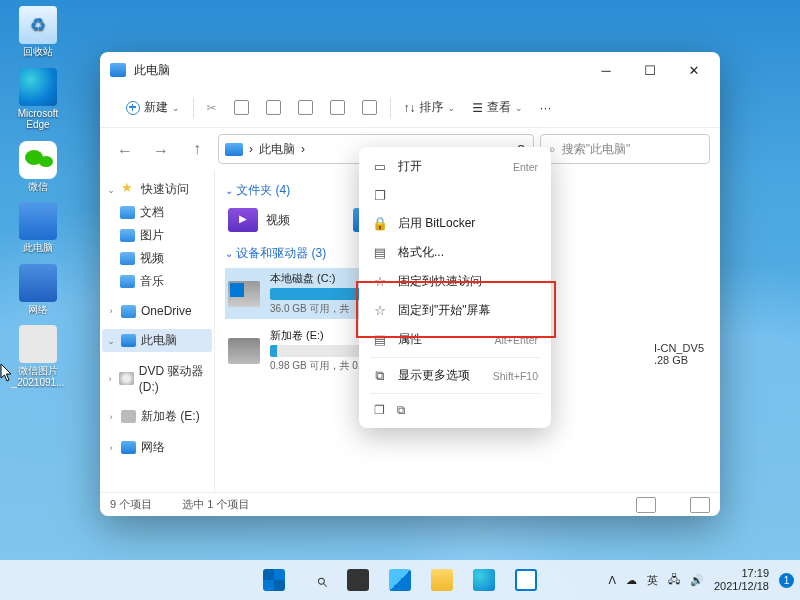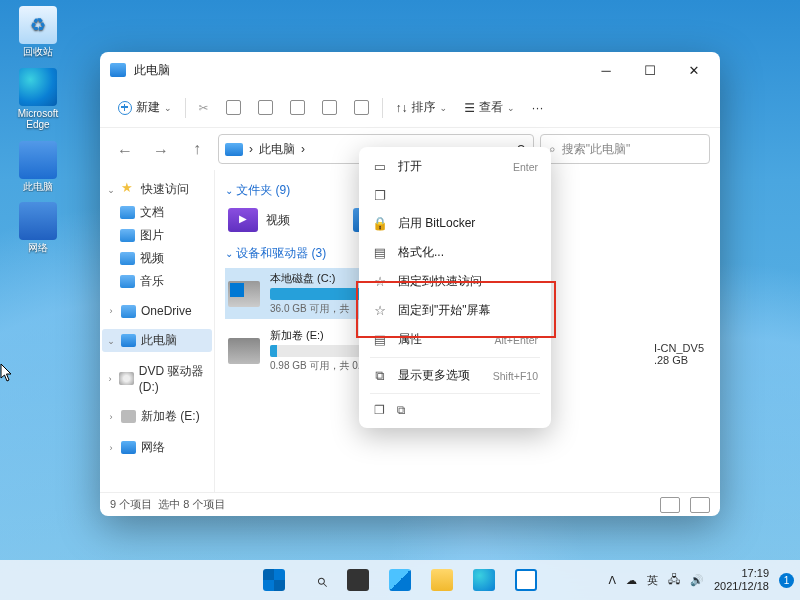--- a/index.html
+++ b/index.html
@@ -20,21 +20,21 @@
 .ig.wechat::after{content:"";position:absolute;width:18px;height:15px;background:#2dc100;border-radius:50%;left:6px;top:9px;box-shadow:12px 4px 0 -2px #2dc100}
 .ig.pc{background:linear-gradient(#5299e8,#1e6dd0)}
 .ig.net{background:linear-gradient(#4a8fe0,#2060c0)}
 .ig.pic{background:#e8e8e8 center/cover}
 .cursor{position:absolute;left:0px;top:363px;width:14px;height:20px;pointer-events:none;z-index:200}
 .window{position:absolute;left:100px;top:52px;width:620px;height:464px;background:#fff;border-radius:8px;box-shadow:0 12px 40px rgba(0,0,0,.35);display:flex;flex-direction:column;overflow:hidden;z-index:10}
 .titlebar{height:36px;display:flex;align-items:center;padding:0 4px 0 10px;font-size:12px}
 .titlebar .ticon{width:16px;height:14px;background:linear-gradient(#5bb0f5,#1e7dd8);margin-right:8px;border-radius:2px}
 .titlebar .ttext{flex:1;color:#222}
 .winbtn{width:44px;height:32px;display:flex;align-items:center;justify-content:center;cursor:pointer;color:#222;font-size:13px}
-.toolbar{height:40px;display:flex;align-items:center;padding:0 10px;gap:1px;border-bottom:1px solid #eee}
+.toolbar{height:40px;display:flex;align-items:center;padding:0 18px;gap:1px;border-bottom:1px solid #eee}
 .tbtn{padding:5px 8px;border-radius:4px;cursor:pointer;display:flex;align-items:center;gap:4px;color:#333;font-size:12px}
 .tbtn.dis{color:#999}
 .tsep{width:1px;height:20px;background:#ddd;margin:0 4px}
 .plus{width:14px;height:14px;border:1.5px solid #2b88d8;border-radius:50%;position:relative}
 .plus::before,.plus::after{content:"";position:absolute;background:#2b88d8}
 .plus::before{width:7px;height:1.5px;left:2px;top:4.5px}
 .plus::after{width:1.5px;height:7px;left:4.7px;top:2px}
 .isc{width:15px;height:15px;border:1.4px solid #666;border-radius:2px;position:relative;opacity:.75}
 .chev{font-size:9px;color:#666}
 .navrow{height:42px;display:flex;align-items:center;padding:0 10px;gap:6px}
@@ -72,21 +72,21 @@
 .dico{width:32px;height:26px;flex-shrink:0;position:relative}
 .dico.win{background:linear-gradient(#999,#ccc);border-radius:2px}
 .dico.win::before{content:"";position:absolute;width:14px;height:14px;background:#0078d4;left:2px;top:2px}
 .dico.hdd{background:linear-gradient(#888,#bbb);border-radius:2px}
 .dinfo{flex:1;font-size:11px}
 .dname{color:#222;margin-bottom:2px}
 .dbar{height:12px;background:#e8e8e8;border-radius:2px;overflow:hidden;margin-bottom:2px}
 .dfill{height:100%;background:#26a0da}
 .dtext{color:#666;font-size:10px}
 .right-col{position:absolute;right:16px;top:172px;font-size:11px;color:#333}
-.statusbar{height:24px;border-top:1px solid #eee;display:flex;align-items:center;padding:0 10px;font-size:11px;color:#555;gap:6px}
+.statusbar{height:24px;border-top:1px solid #eee;display:flex;align-items:center;padding:0 10px;font-size:11px;color:#555;gap:30px}
 .statusbar .spacer{flex:1}
 .viewbtn{width:20px;height:16px;border:1px solid #999;border-radius:2px;margin-left:4px;cursor:pointer}
 .ctxmenu{position:absolute;left:359px;top:147px;width:192px;background:#fff;border-radius:8px;box-shadow:0 8px 28px rgba(0,0,0,.25);padding:5px;z-index:50;font-size:12px}
 .mrow{display:flex;align-items:center;padding:6px 8px;gap:10px;cursor:pointer;border-radius:4px;color:#222}
 .mrow .mi{width:16px;height:16px;display:flex;align-items:center;justify-content:center;color:#555;font-size:13px}
 .mrow .mlbl{flex:1}
 .mrow .msc{color:#888;font-size:10.5px}
 .msep{height:1px;background:#eee;margin:3px 6px}
 .iconrow{display:flex;gap:12px;padding:6px 10px}
 .iconrow .mi{cursor:pointer;color:#555}
@@ -116,26 +116,34 @@
 <div class="desktop-icons">
   <div class="dicon">
       <div class="ig recycle"></div>
       <div class="lbl">回收站</div>
     </div>
   <div class="dicon">
       <div class="ig edge"></div>
       <div class="lbl">Microsoft Edge</div>
     </div>
   <div class="dicon">
+      <div class="ig wechat"></div>
+      <div class="lbl">微信</div>
+    </div>
+  <div class="dicon">
       <div class="ig pc"></div>
       <div class="lbl">此电脑</div>
     </div>
   <div class="dicon">
       <div class="ig net"></div>
       <div class="lbl">网络</div>
+    </div>
+  <div class="dicon">
+      <div class="ig pic"></div>
+      <div class="lbl">微信图片_2021091...</div>
     </div>
 </div>
 
 <svg class="cursor" viewBox="0 0 14 20">
     <path d="M1 1 L1 15 L4.5 12 L7 18 L9 17 L6.5 11 L11 11 Z" fill="#fff" stroke="#000" stroke-width="1"></path>
   </svg>
 
 <div class="window">
   <div class="titlebar">
     <div class="ticon"></div>
@@ -252,21 +260,21 @@
         </div>
       <div style="height:8px"></div>
       <div class="srow">
           <span class="exp">›</span>
           <span class="si mon"></span>
           <span>网络</span>
         </div>
     </div>
 
     <div class="content">
-      <div class="grphdr">文件夹 (9)</div>
+      <div class="grphdr">文件夹 (4)</div>
       <div class="items">
         <div class="fitem">
             <div class="fico vid"></div>
             <span>视频</span>
           </div>
         <div class="fitem">
             <div class="fico doc"></div>
             <span>文档</span>
           </div>
         <div class="fitem">
@@ -300,21 +308,21 @@
 
       <div class="right-col">
         <div>I-CN_DV5</div>
         <div>.28 GB</div>
       </div>
     </div>
   </div>
 
   <div class="statusbar">
     <span>9 个项目</span>
-    <span>选中 8 个项目</span>
+    <span>选中 1 个项目</span>
     <span class="spacer"></span>
     <span class="viewbtn"></span>
     <span class="viewbtn"></span>
   </div>
 </div>
 
 <div class="ctxmenu">
   <div class="mrow">
       <span class="mi">▭</span>
       <span class="mlbl">打开</span>

